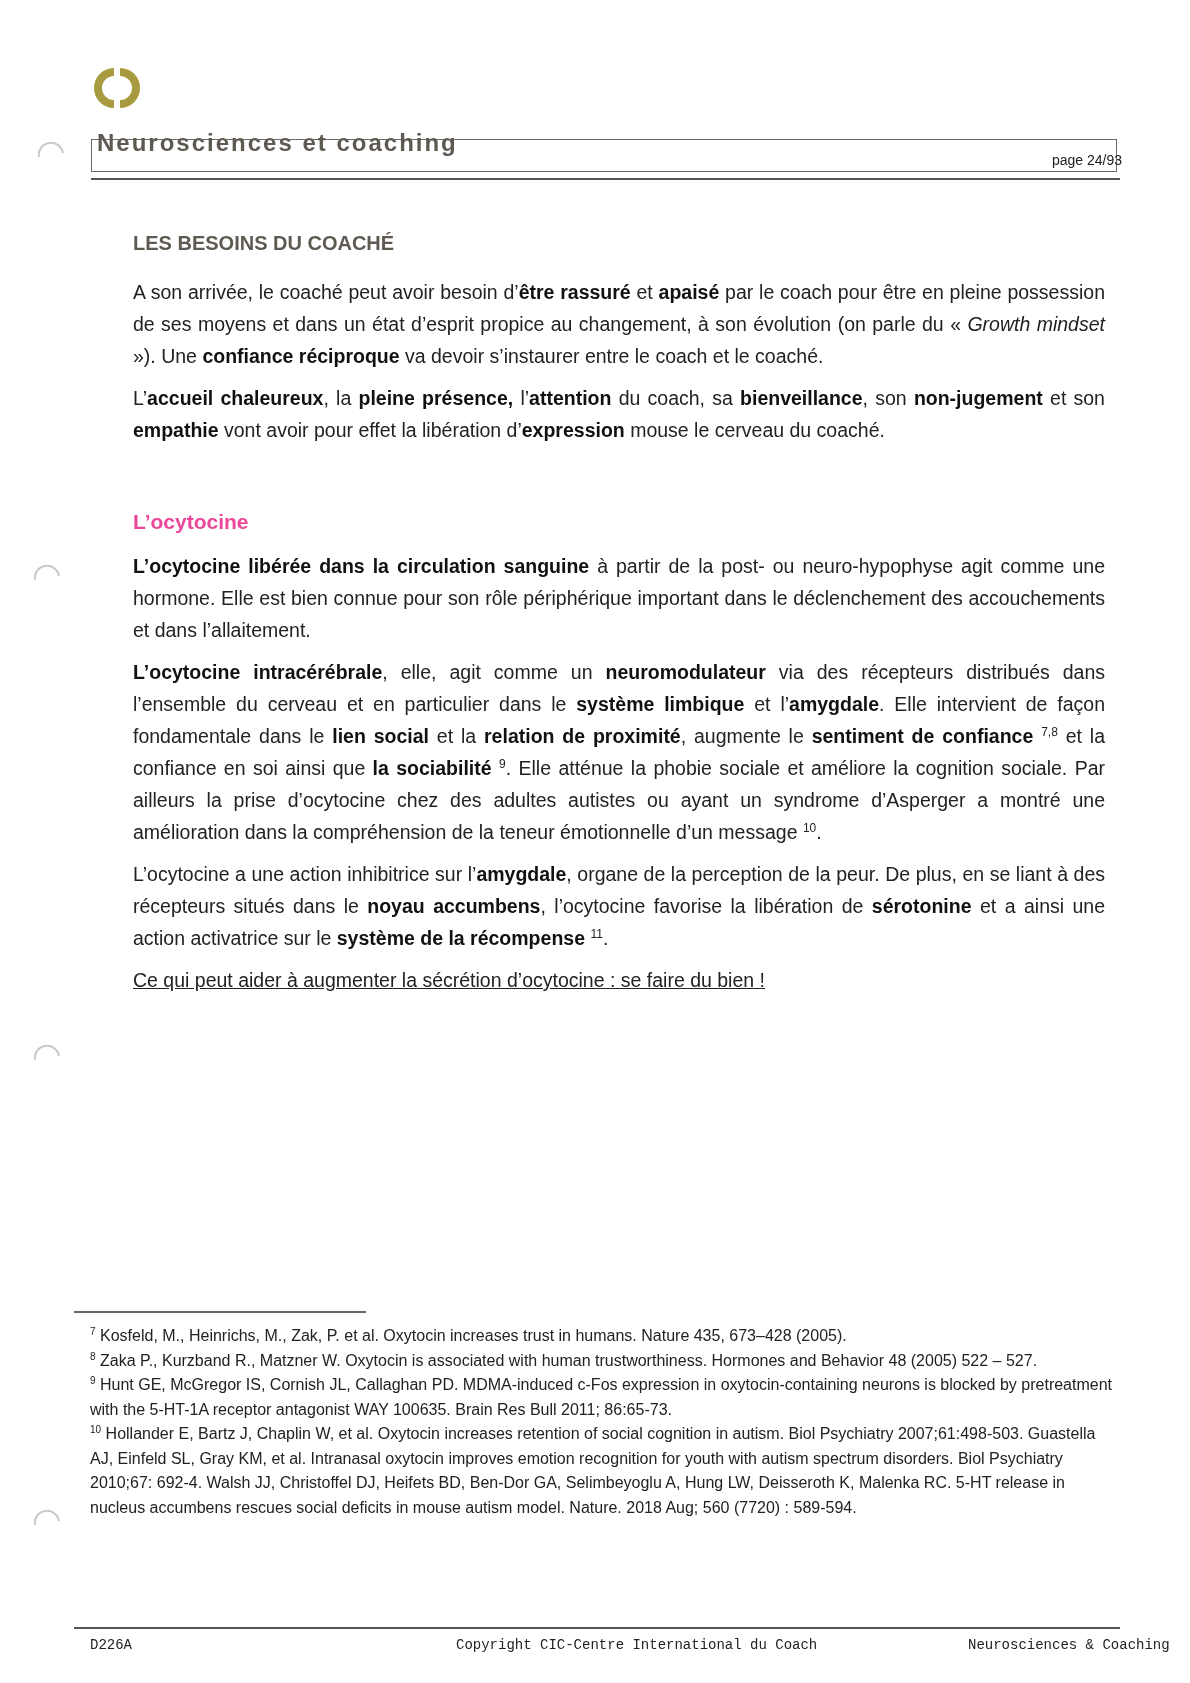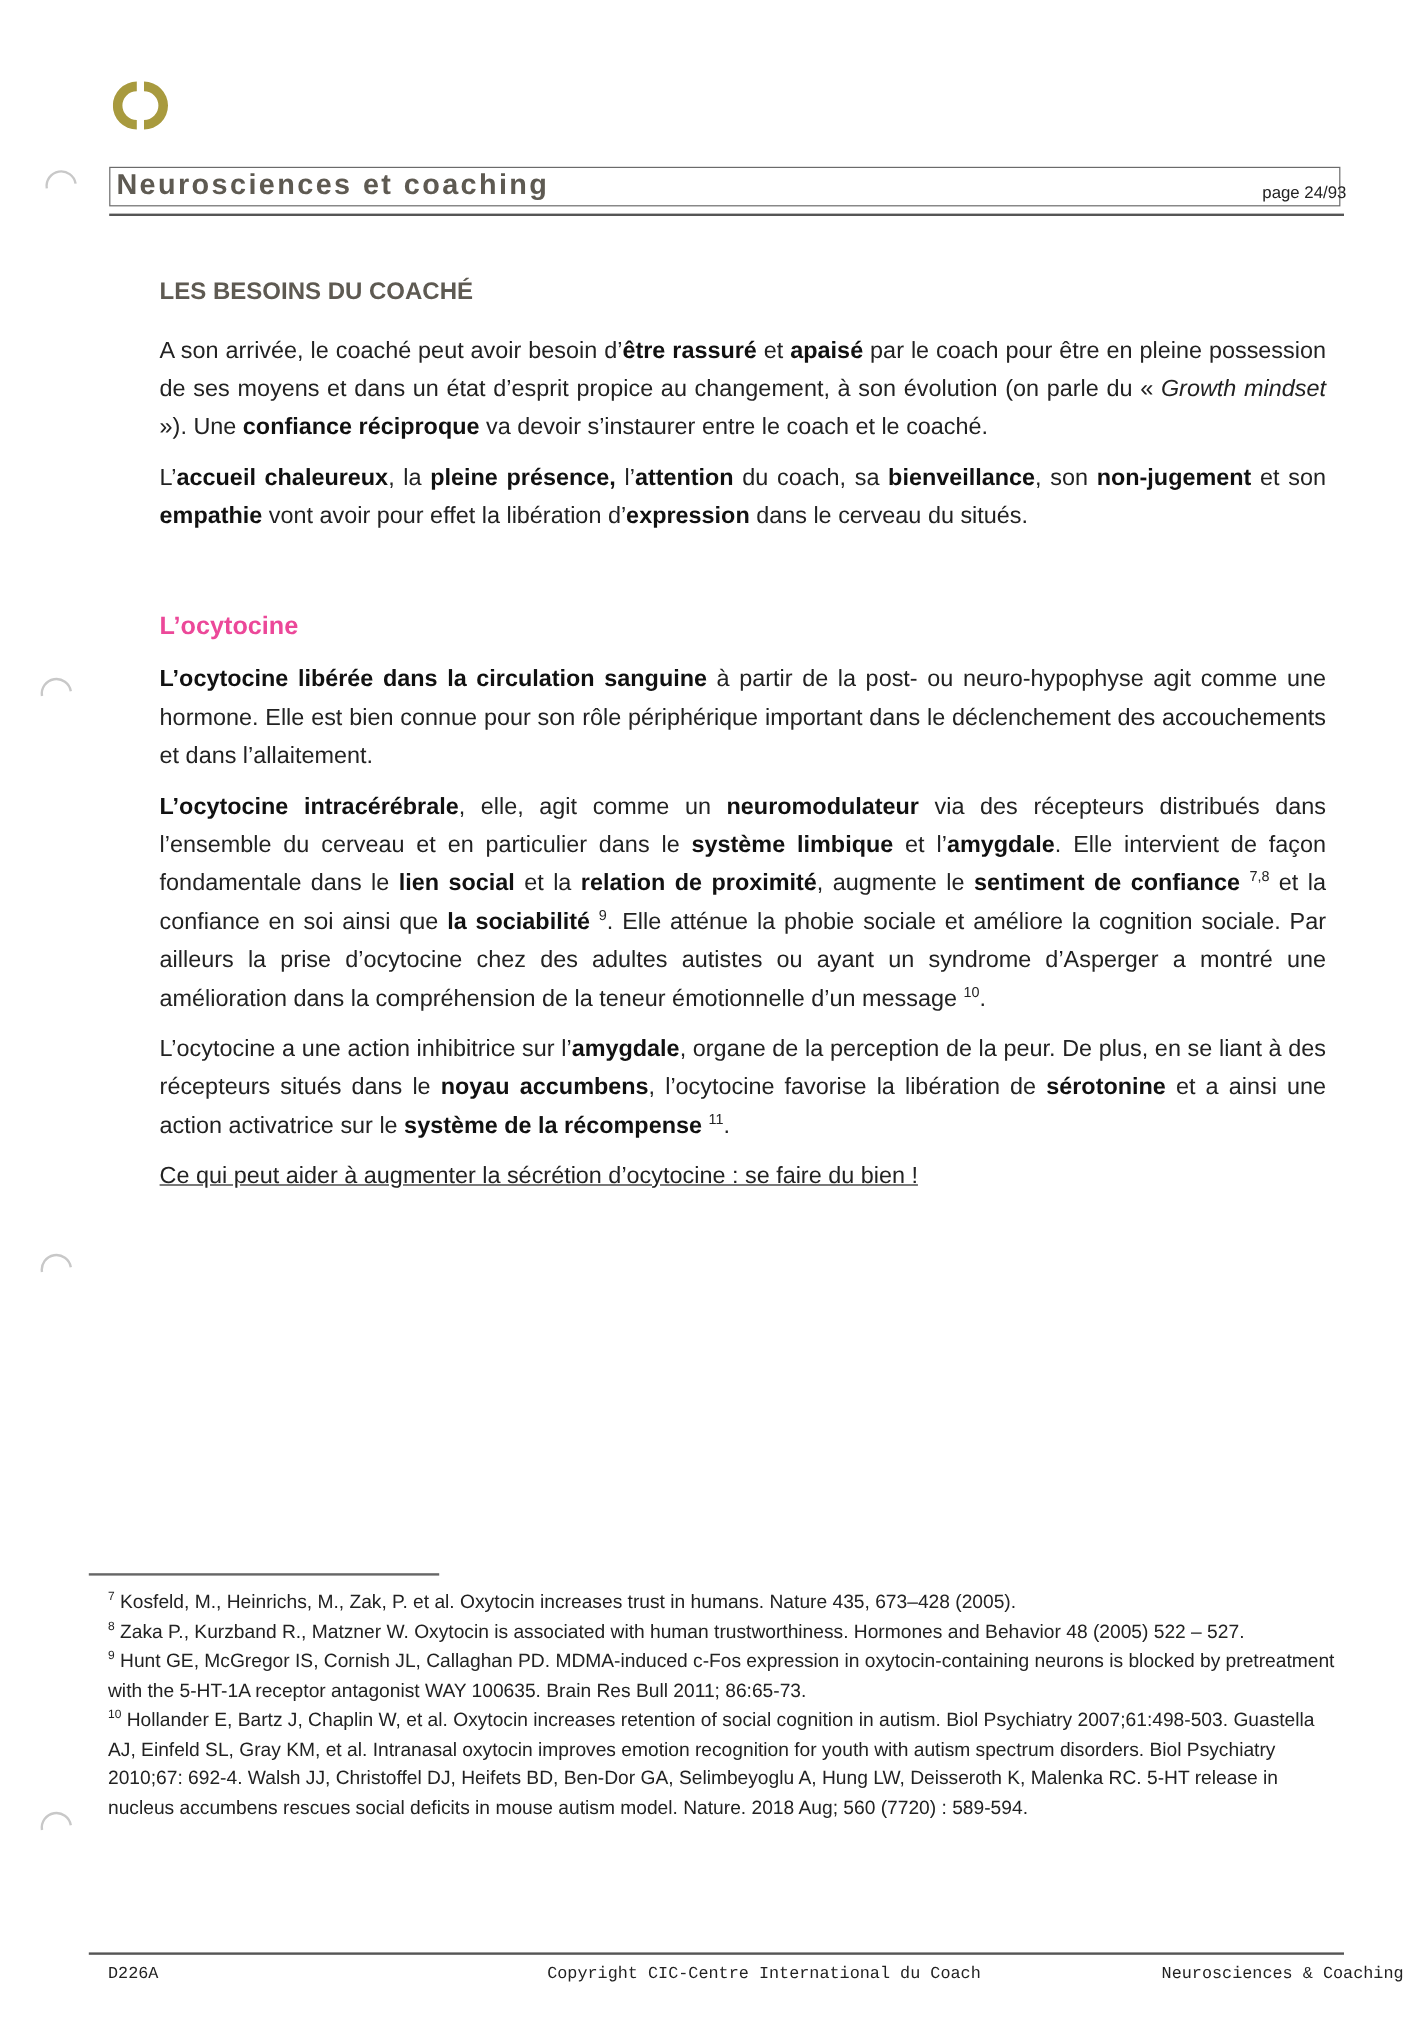--- a/index.html
+++ b/index.html
@@ -8,21 +8,21 @@
       font-family: "Liberation Sans", sans-serif; color: #1a1a1a;
     }
     .abs { position: absolute; }
     .logo { left: 94px; top: 66px; width: 46px; height: 44px; }
     .punch { width: 30px; height: 22px; }
     .header-box {
       left: 91px; top: 139px; width: 1026px; height: 33px;
       border: 1.5px solid #6b6b6b; box-sizing: border-box;
     }
     .header-title {
-      left: 97px; top: 141px; font-size: 24px; font-weight: bold;
+      left: 97px; top: 129px; font-size: 24px; font-weight: bold;
       letter-spacing: 2px; color: #5e5a52;
     }
     .header-page {
       right: 68px; top: 152px; font-size: 14px; color: #222;
     }
     .header-rule { left: 91px; top: 178px; width: 1029px; height: 2px; background: #555; }
     .content {
       left: 133px; top: 228px; width: 972px; font-size: 19.5px; line-height: 32px;
       color: #222;
     }
@@ -63,21 +63,21 @@
   </svg>
 
 <div class="abs header-box"></div>
 <div class="abs header-title">Neurosciences et coaching</div>
 <div class="abs header-page">page 24/93</div>
 <div class="abs header-rule"></div>
 
 <div class="abs content">
   <div class="h1">LES BESOINS DU COACHÉ</div>
   <p class="p"><span>A son arrivée, le coaché peut avoir besoin d’</span><b>être rassuré</b><span> et </span><b>apaisé</b><span> par le coach pour être en pleine possession de ses moyens et dans un état d’esprit propice au changement, à son évolution (on parle du « </span><i>Growth mindset</i><span> »). Une </span><b>confiance réciproque</b><span> va devoir s’instaurer entre le coach et le coaché.</span></p>
-  <p class="p"><span>L’</span><b>accueil chaleureux</b><span>, la </span><b>pleine présence,</b><span> l’</span><b>attention</b><span> du coach, sa </span><b>bienveillance</b><span>, son </span><b>non-jugement</b><span> et son </span><b>empathie</b><span> vont avoir pour effet la libération d’</span><b>expression</b><span> dans le cerveau du situés.</span></p>
+  <p class="p"><span>L’</span><b>accueil chaleureux</b><span>, la </span><b>pleine présence,</b><span> l’</span><b>attention</b><span> du coach, sa </span><b>bienveillance</b><span>, son </span><b>non-jugement</b><span> et son </span><b>empathie</b><span> vont avoir pour effet la libération d’</span><b>expression</b><span> mouse le cerveau du coaché.</span></p>
   <div class="h2">L’ocytocine</div>
   <p class="p"><b>L’ocytocine libérée dans la circulation sanguine</b><span> à partir de la post- ou neuro-hypophyse agit comme une hormone. Elle est bien connue pour son rôle périphérique important dans le déclenchement des accouchements et dans l’allaitement.</span></p>
   <p class="p"><b>L’ocytocine intracérébrale</b><span>, elle, agit comme un </span><b>neuromodulateur</b><span> via des récepteurs distribués dans l’ensemble du cerveau et en particulier dans le </span><b>système limbique</b><span> et l’</span><b>amygdale</b><span>. Elle intervient de façon fondamentale dans le </span><b>lien social</b><span> et la </span><b>relation de proximité</b><span>, augmente le </span><b>sentiment de confiance</b><span> </span><sup>7,8</sup><span> et la confiance en soi ainsi que </span><b>la sociabilité</b><span> </span><sup>9</sup><span>. Elle atténue la phobie sociale et améliore la cognition sociale. Par ailleurs la prise d’ocytocine chez des adultes autistes ou ayant un syndrome d’Asperger a montré une amélioration dans la compréhension de la teneur émotionnelle d’un message </span><sup>10</sup><span>.</span></p>
   <p class="p"><span>L’ocytocine a une action inhibitrice sur l’</span><b>amygdale</b><span>, organe de la perception de la peur. De plus, en se liant à des récepteurs situés dans le </span><b>noyau accumbens</b><span>, l’ocytocine favorise la libération de </span><b>sérotonine</b><span> et a ainsi une action activatrice sur le </span><b>système de la récompense</b><span> </span><sup>11</sup><span>.</span></p>
   <p class="p u">Ce qui peut aider à augmenter la sécrétion d’ocytocine : se faire du bien !</p>
 </div>
 
 <div class="abs fn-rule"></div>
 <div class="abs footnotes">
   <p class="fn"><sup>7</sup><span> Kosfeld, M., Heinrichs, M., Zak, P. et al. Oxytocin increases trust in humans. Nature 435, 673–428 (2005).</span></p>

